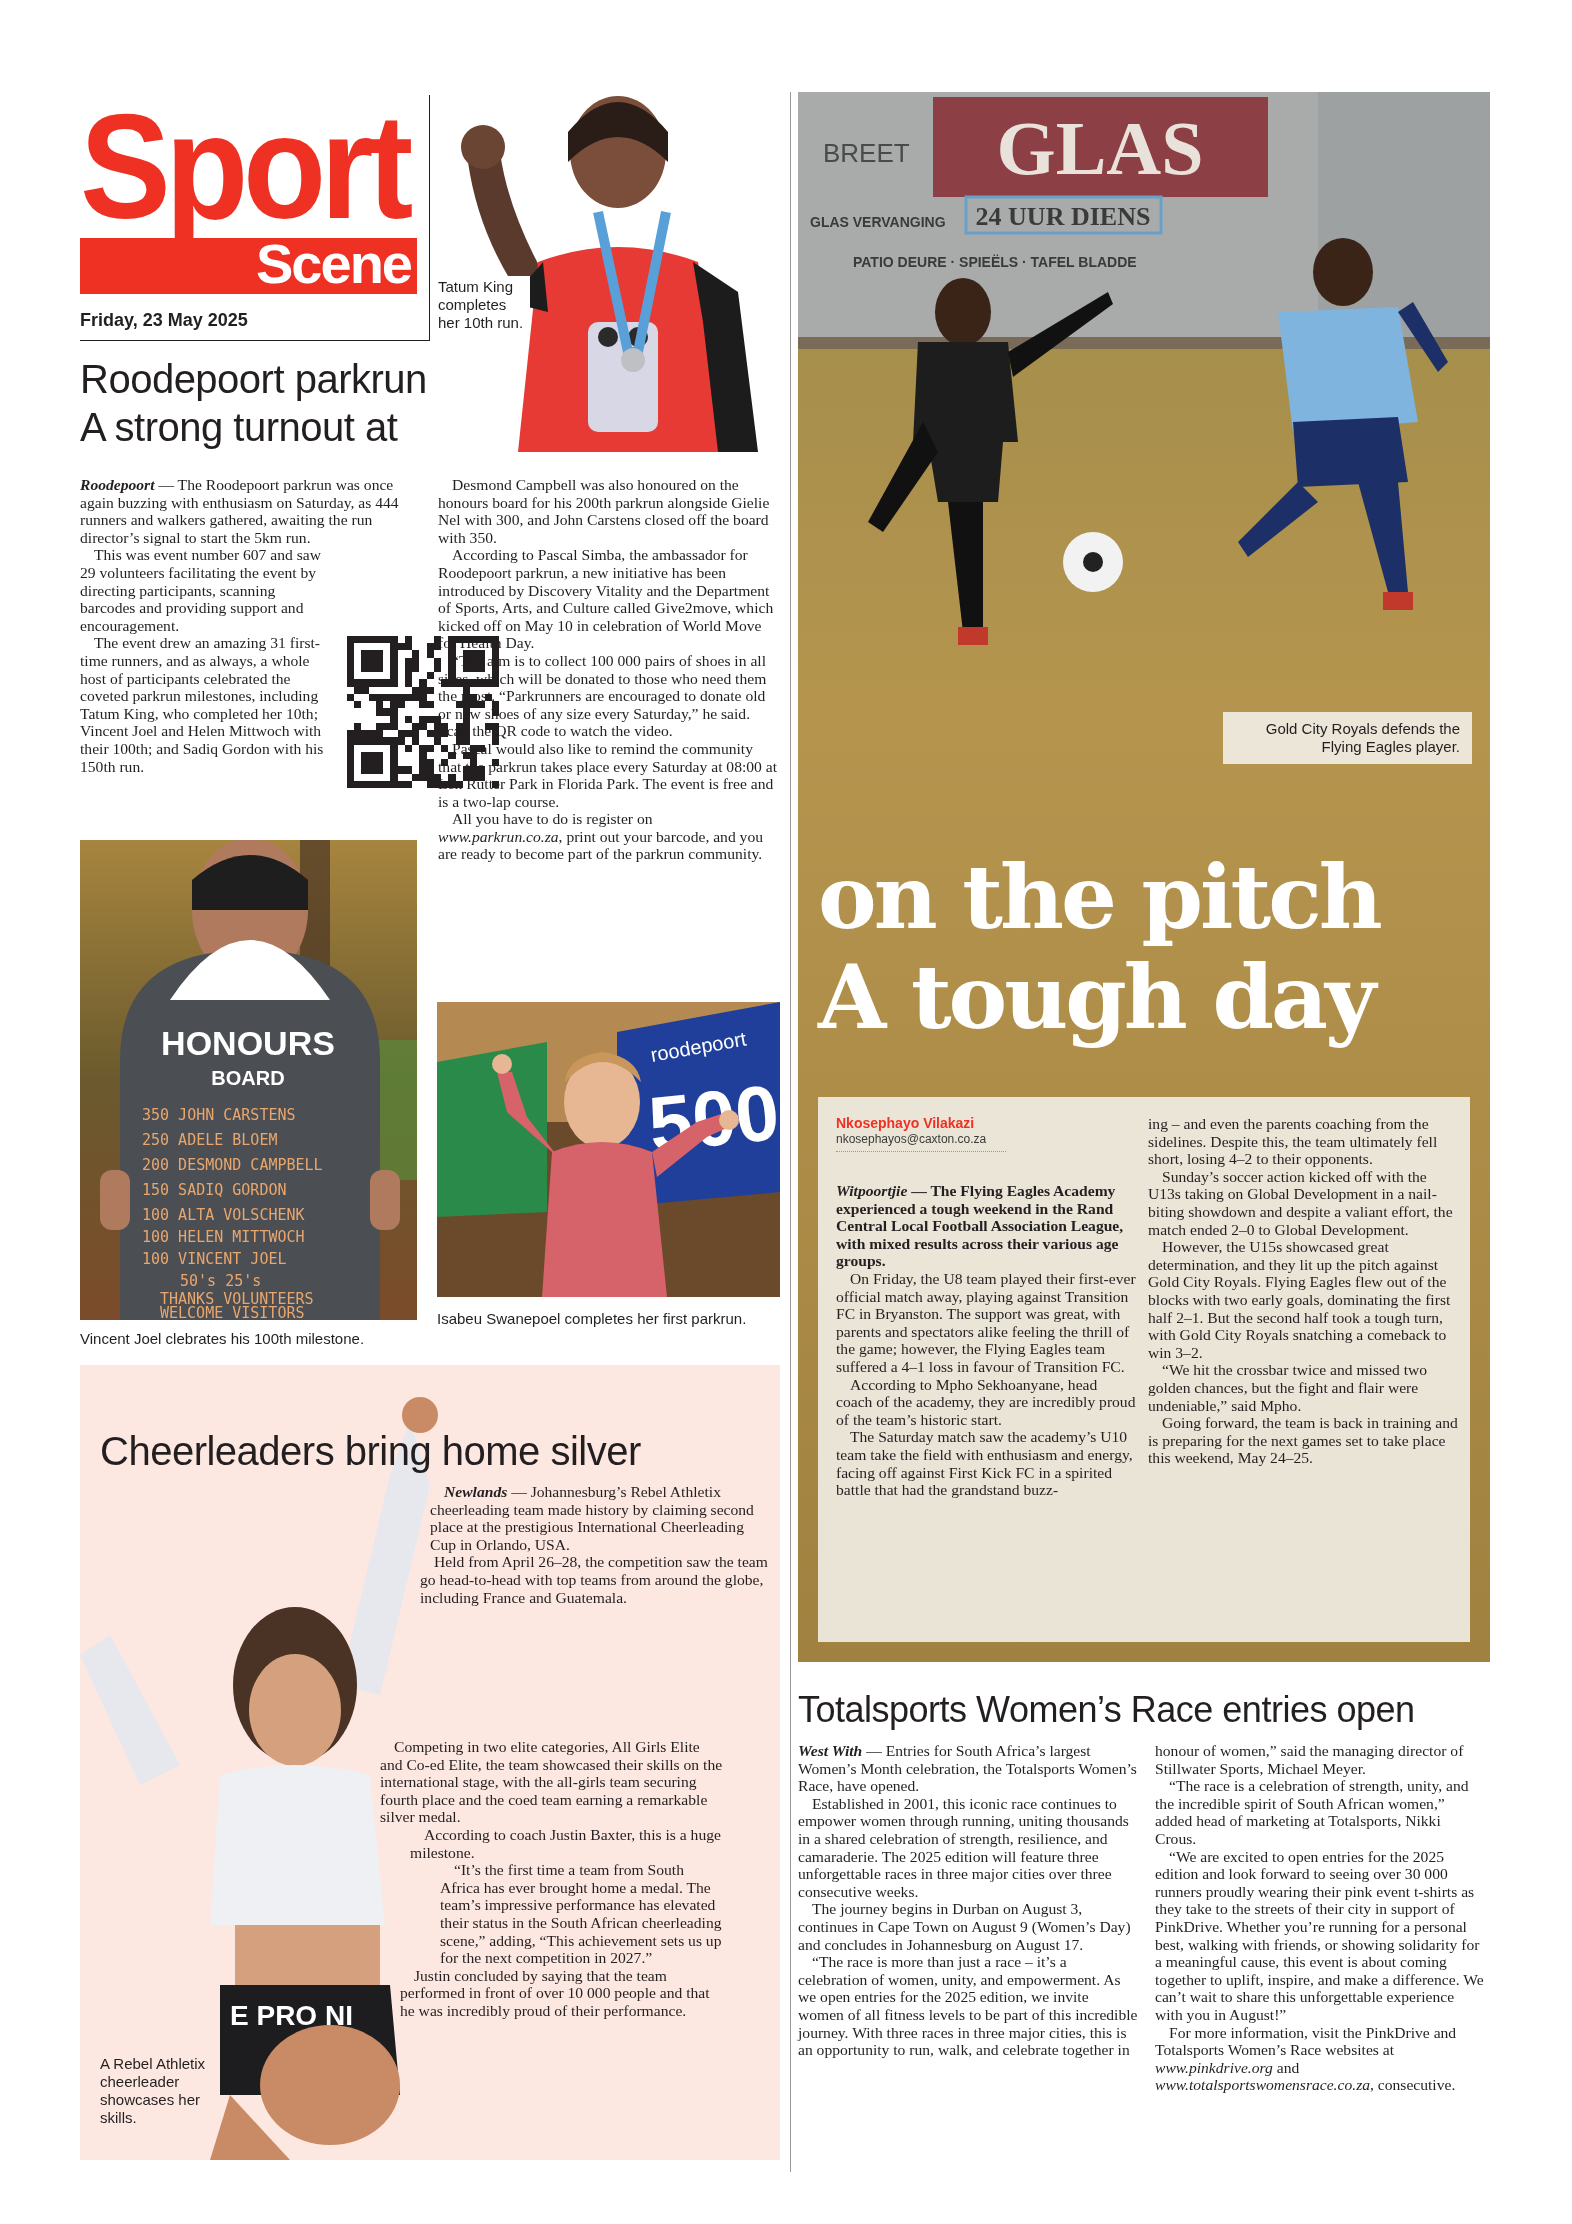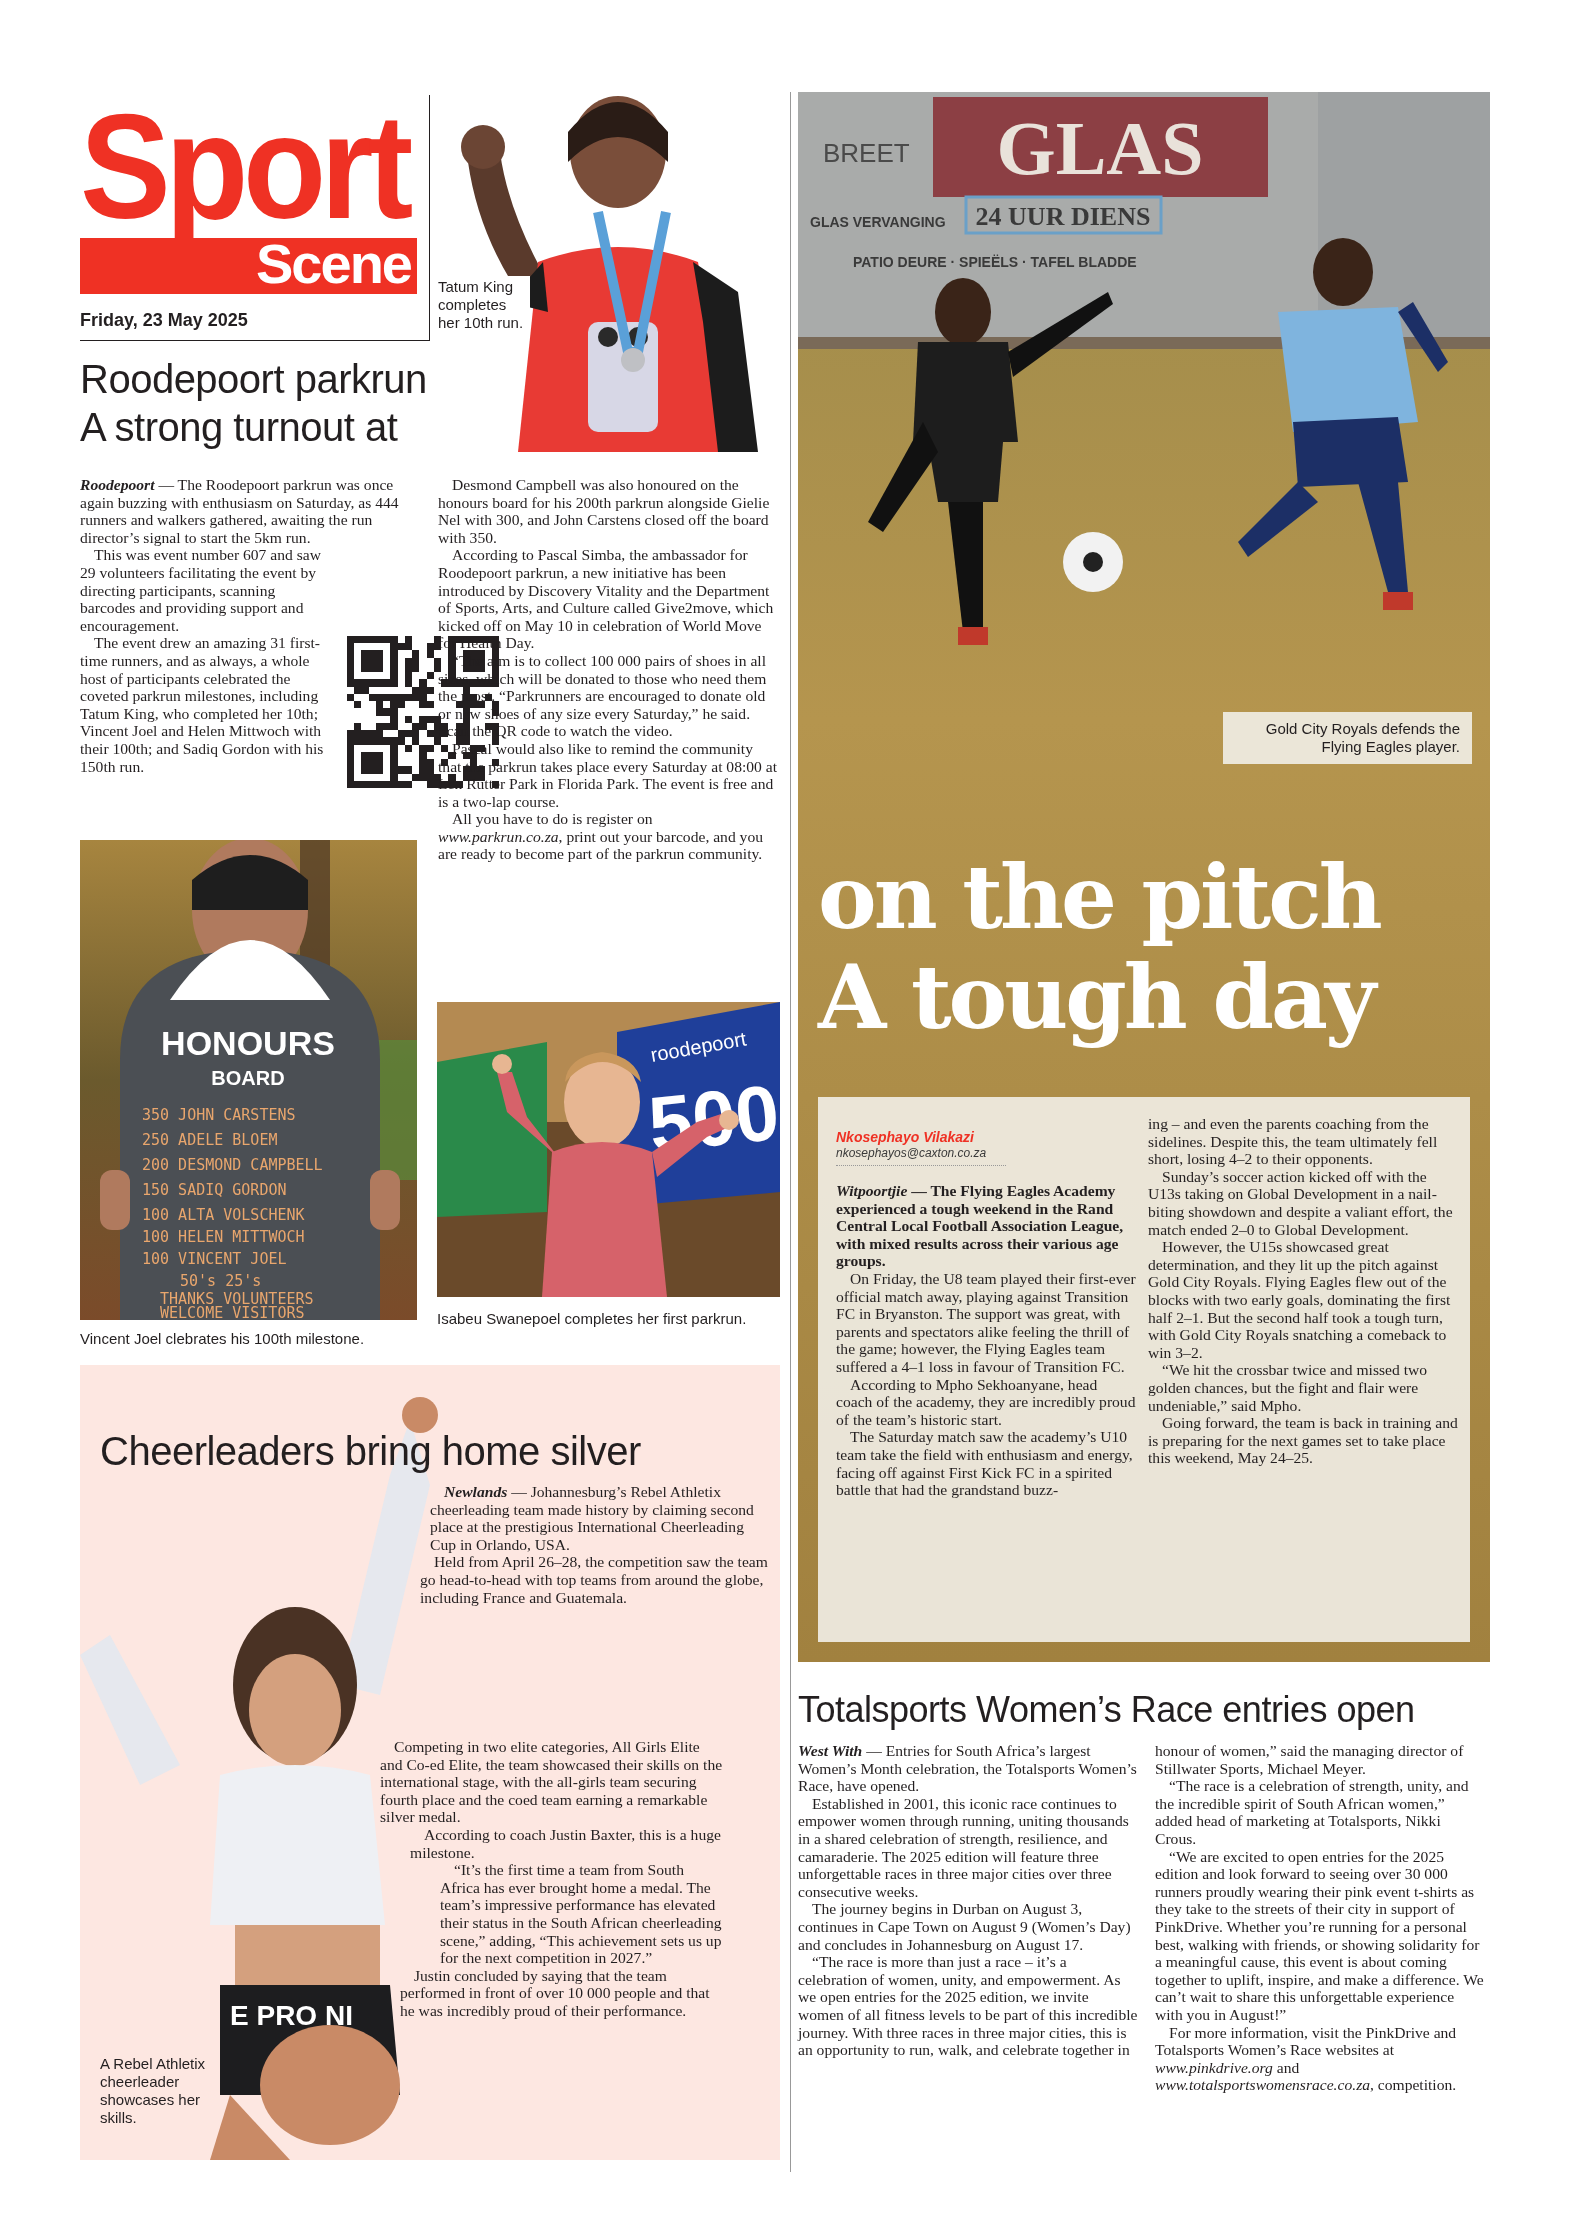--- a/index.html
+++ b/index.html
@@ -672,21 +672,21 @@
     <rect x="585" y="500" width="30" height="18" fill="#c0392b"></rect>
   </svg>
   <div class="abs story-box caption" style="left:425px;top:620px;width:225px;padding:8px 12px;text-align:right;">Gold City Royals defends the Flying Eagles player.</div>
 
   <div class="abs" style="left:20px;top:755px;width:660px;font-family:'DejaVu Serif', serif;font-weight:bold;color:#fff;font-size:88px;line-height:100px;letter-spacing:-3px;">
     <div>on the pitch</div>
     <div>A tough day</div>
   </div>
 
   <div class="abs story-box" style="left:20px;top:1005px;width:652px;height:545px;">
-    <div class="abs" style="left:18px;top:32px;width:300px;font-style:italic;">
+    <div class="abs" style="left:18px;top:18px;width:300px;">
       <div class="sans" style="color:#ef3124;font-weight:bold;font-size:14px;line-height:17px;">Nkosephayo Vilakazi</div>
       <div class="sans" style="font-size:12px;line-height:15px;color:#3a3a3a;">nkosephayos@caxton.co.za</div>
       <div style="margin-top:4px;width:170px;border-top:1px dotted #999;"></div>
     </div>
     <div class="abs serif" style="left:18px;top:85px;width:300px;">
       <p class="p noind" style="font-weight:bold;">
         <span class="it">Witpoortjie</span><span> — The Flying Eagles Academy experienced a tough weekend in the Rand Central Local Football Association League, with mixed results across their various age groups.</span>
       </p>
       <p class="p">On Friday, the U8 team played their first-ever official match away, playing against Transition FC in Bryanston. The support was great, with parents and spectators alike feeling the thrill of the game; however, the Flying Eagles team suffered a 4–1 loss in favour of Transition FC.</p>
       <p class="p">According to Mpho Sekhoanyane, head coach of the academy, they are incredibly proud of the team’s historic start.</p>
@@ -711,15 +711,15 @@
   <p class="p">Established in 2001, this iconic race continues to empower women through running, uniting thousands in a shared celebration of strength, resilience, and camaraderie. The 2025 edition will feature three unforgettable races in three major cities over three consecutive weeks.</p>
   <p class="p">The journey begins in Durban on August 3, continues in Cape Town on August 9 (Women’s Day) and concludes in Johannesburg on August 17.</p>
   <p class="p">“The race is more than just a race – it’s a celebration of women, unity, and empowerment. As we open entries for the 2025 edition, we invite women of all fitness levels to be part of this incredible journey. With three races in three major cities, this is an opportunity to run, walk, and celebrate together in</p>
 </div>
 
 <div class="abs serif" style="left:1155px;top:1742px;width:330px;">
   <p class="p noind">honour of women,” said the managing director of Stillwater Sports, Michael Meyer.</p>
   <p class="p">“The race is a celebration of strength, unity, and the incredible spirit of South African women,” added head of marketing at Totalsports, Nikki Crous.</p>
   <p class="p">“We are excited to open entries for the 2025 edition and look forward to seeing over 30 000 runners proudly wearing their pink event t-shirts as they take to the streets of their city in support of PinkDrive. Whether you’re running for a personal best, walking with friends, or showing solidarity for a meaningful cause, this event is about coming together to uplift, inspire, and make a difference. We can’t wait to share this unforgettable experience with you in August!”</p>
   <p class="p">
-    <span>For more information, visit the PinkDrive and Totalsports Women’s Race websites at </span><span class="it">www.pinkdrive.org</span><span> and </span><span class="it">www.totalsportswomensrace.co.za</span><span>, competition.</span>
+    <span>For more information, visit the PinkDrive and Totalsports Women’s Race websites at </span><span class="it">www.pinkdrive.org</span><span> and </span><span class="it">www.totalsportswomensrace.co.za</span><span>, consecutive.</span>
   </p>
 </div>
 
 </body></html>

